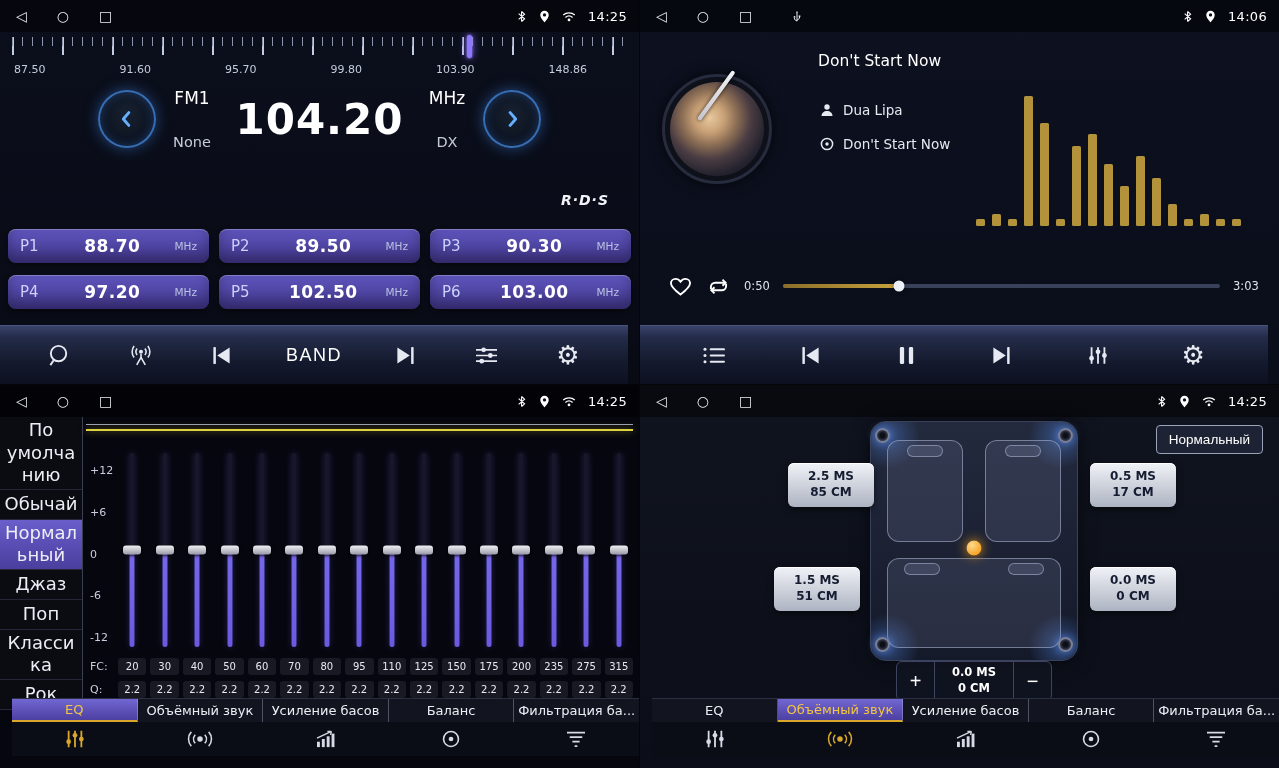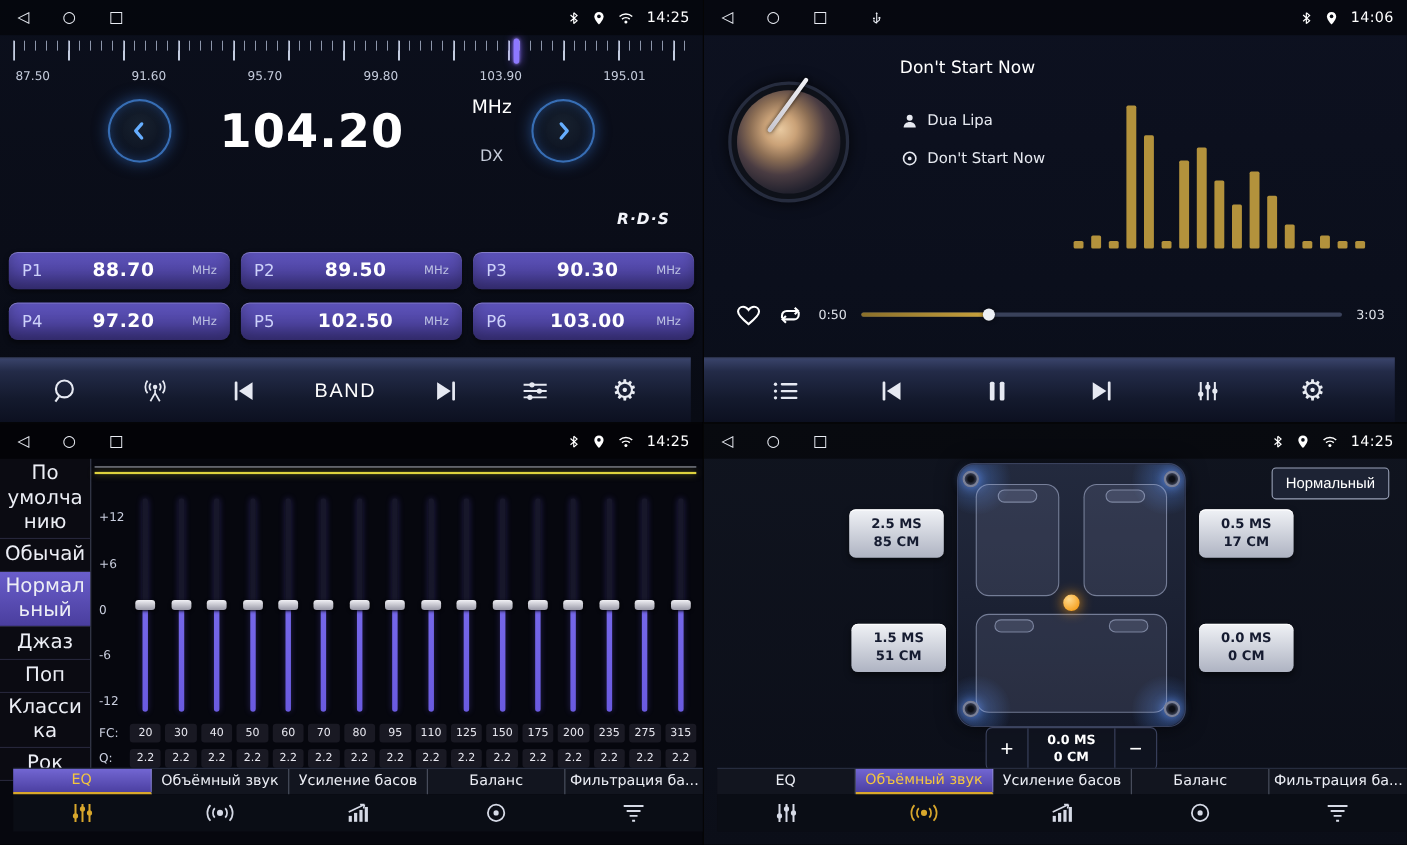--- a/index.html
+++ b/index.html
@@ -153,21 +153,21 @@
     box-shadow:0 0 10px rgba(100,150,255,.8)}
   .sp-fl{left:4px;top:6px}.sp-fr{right:4px;top:6px}.sp-rl{left:4px;bottom:8px}.sp-rr{right:4px;bottom:8px}
   .center-dot{position:absolute;left:50%;top:53%;transform:translate(-50%,-50%);width:15px;height:15px;
     border-radius:50%;background:radial-gradient(circle at 35% 30%,#ffd98c,#f39000);
     box-shadow:0 0 12px rgba(255,160,20,.9)}
   .delay-box{position:absolute;width:86px;height:44px;border-radius:6px;
     background:linear-gradient(180deg,#f0f2f6,#aeb3c2);
     box-shadow:0 3px 6px rgba(0,0,0,.5),inset 0 1px 0 #fff;
     display:flex;flex-direction:column;align-items:center;justify-content:center;
     color:#151b30;font-size:12px;font-weight:bold;line-height:1.3}
-  .dl-fl{left:132px;top:78px}.dl-fr{left:450px;top:78px}.dl-rl{left:134px;top:182px}.dl-rr{left:450px;top:182px}
+  .dl-fl{left:148px;top:78px}.dl-fr{left:450px;top:78px}.dl-rl{left:134px;top:182px}.dl-rr{left:450px;top:182px}
   .adjust{position:absolute;left:256px;top:276px;width:156px;height:40px;display:flex;
     background:rgba(16,20,32,.92);border:1px solid #3c4460;border-radius:6px;overflow:hidden}
   .adjust-btn{width:38px;background:none;border:none;color:#fff;font-size:20px;line-height:1}
   .adjust-btn.plus{border-right:1px solid #3c4460}
   .adjust-btn.minus{border-left:1px solid #3c4460}
   .adjust-val{flex:1;display:flex;flex-direction:column;align-items:center;justify-content:center;
     color:#fff;font-size:11.5px;font-weight:bold;line-height:1.35}
 </style>
 </head>
 <body>
@@ -200,30 +200,34 @@
     <div class="freq-scale" data-interactable="true">
       <div class="scale-ticks" data-interactable="false">
         <div class="scale-cursor" id="scale-cursor" data-interactable="false" style="left: 74%;"></div>
       </div>
       <div class="scale-labels" id="scale-labels" data-interactable="false">
           <span class="scale-label" data-interactable="false">87.50</span>
           <span class="scale-label" data-interactable="false">91.60</span>
           <span class="scale-label" data-interactable="false">95.70</span>
           <span class="scale-label" data-interactable="false">99.80</span>
           <span class="scale-label" data-interactable="false">103.90</span>
-          <span class="scale-label" data-interactable="false">195.01</span>
+          <span class="scale-label" data-interactable="false">148.86</span>
         </div>
     </div>
 
     <div class="tune-row" data-interactable="false">
       <button class="round-btn" data-interactable="true">
         <svg data-interactable="false" viewBox="0 0 24 24" width="22" height="22" fill="none" stroke="#66aeff" stroke-width="3.2" stroke-linecap="round" stroke-linejoin="round">
             <path d="M14 5 8 12l6 7"></path>
           </svg>
       </button>
+      <div class="tune-col" data-interactable="false">
+        <span class="band-name" data-interactable="false">FM1</span>
+        <span class="sub-label" data-interactable="false">None</span>
+      </div>
       <div class="freq-display" data-interactable="false">104.20</div>
       <div class="tune-col" data-interactable="false">
         <span class="band-name" data-interactable="false">MHz</span>
         <span class="sub-label" data-interactable="false">DX</span>
       </div>
       <button class="round-btn" data-interactable="true">
         <svg data-interactable="false" viewBox="0 0 24 24" width="22" height="22" fill="none" stroke="#66aeff" stroke-width="3.2" stroke-linecap="round" stroke-linejoin="round">
             <path d="M10 5l6 7-6 7"></path>
           </svg>
       </button>

